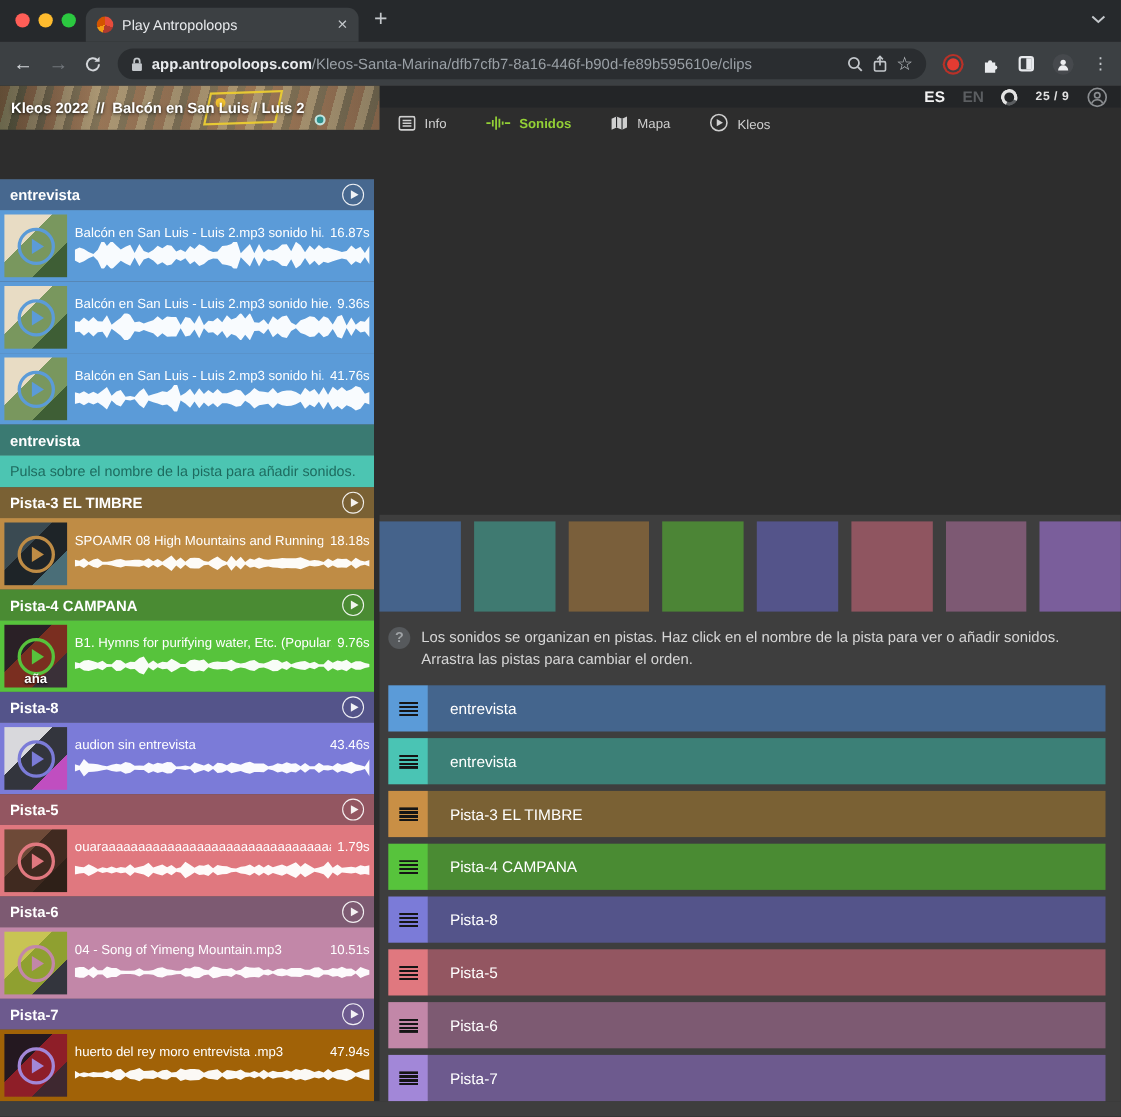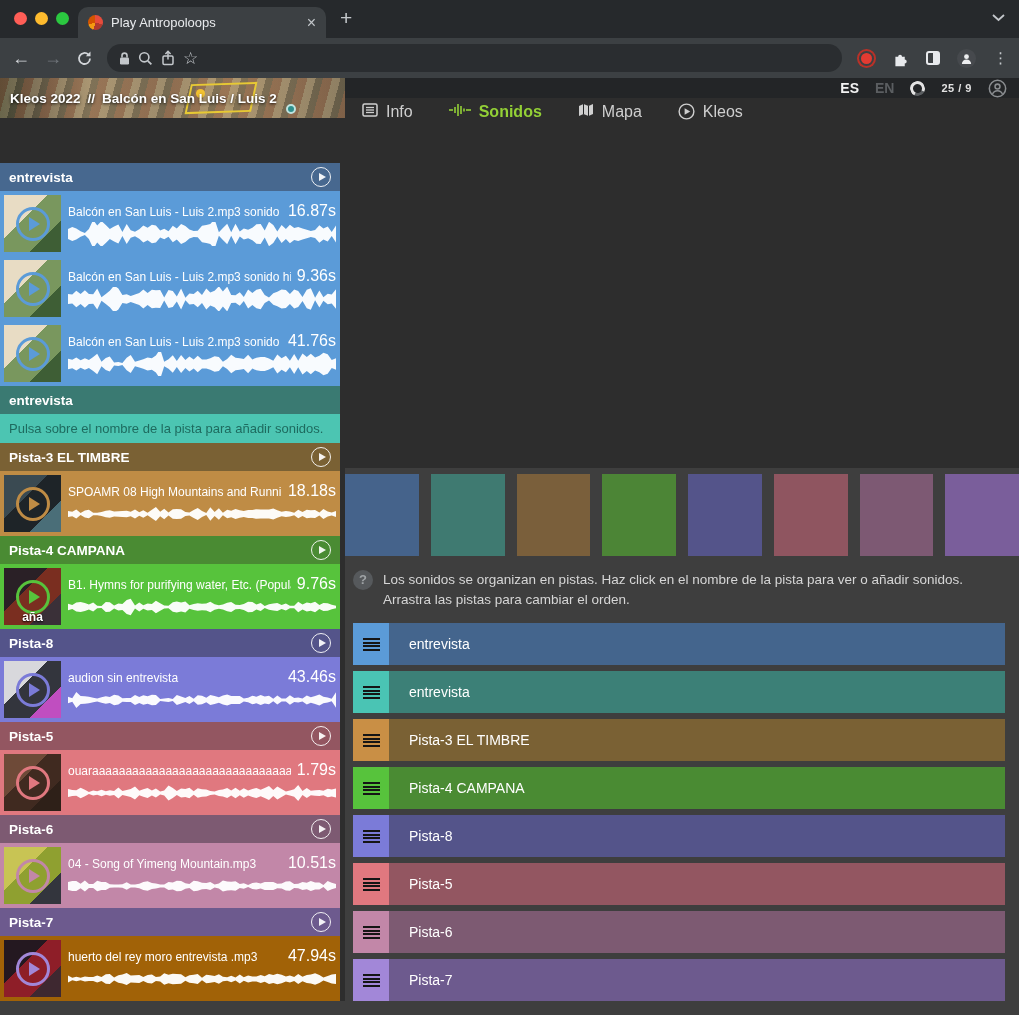--- a/index.html
+++ b/index.html
@@ -44,21 +44,21 @@
      background:repeating-linear-gradient(105deg, rgba(146,92,62,.45) 0 9px, rgba(196,172,130,.35) 9px 17px, rgba(86,78,58,.4) 17px 24px); }
   .map-poly { position:absolute; left:188px; top:5px; width:66px; height:30px;
      border:2px solid #E7C934; transform:skewX(-14deg) rotate(-2deg); }
   .map-pin { position:absolute; left:196px; top:11px; width:9px; height:9px; border-radius:50%;
      background:#F2C230; box-shadow:0 6px 0 -3px #F2C230; }
   .map-dot { position:absolute; left:286px; top:26px; width:10px; height:10px; border-radius:50%;
      background:#2F8F8C; border:2px solid #bfe3df; }
   .breadcrumb { position:absolute; left:10px; top:0; height:40px; display:flex; align-items:center; gap:7px;
      z-index:6; font-size:13.5px; font-weight:700; text-shadow:0 1px 3px rgba(0,0,0,.85); white-space:nowrap; }
   .nav { display:flex; align-items:center; gap:36px; margin-left:362px; z-index:2; }
-  .navitem { display:flex; align-items:flex-start; gap:8px; font-size:16px; color:#CFCFCF;margin-top:47px; }
+  .navitem { display:flex; align-items:flex-end; gap:8px; font-size:12px; color:#CFCFCF;margin-top:47px; }
   .navitem.active { color:var(--accent); font-weight:700; }
   .hdr-right { margin-left:auto; display:flex; align-items:center; gap:16px; padding-right:12px; z-index:2; }
   .lang-es { font-size:14px; font-weight:700; color:#F2F2F2; }
   .lang-en { font-size:14px; font-weight:700; color:#5B5E61; }
   .spinner { width:15px; height:15px; border-radius:50%; border:3px solid #E3E3E3;
              border-bottom-color:#5A5D60; transform:rotate(-20deg); }
   .counter { font-size:11px; font-weight:700; color:#E2E2E2; letter-spacing:.5px; }
 
   
   .content { display:flex; height:903px; background:#2D2D2D;align-items:flex-end; }
@@ -77,21 +77,21 @@
   .clip { height:65px; display:flex; align-items:center; padding:4px; gap:7px; }
   .thumb { position:relative; width:57px; height:57px; flex:0 0 auto; }
   .thumb .pov { position:absolute; inset:0; display:flex; align-items:center; justify-content:center; }
   .thumb .ring { width:34px; height:34px; border-radius:50%; border:3.5px solid; display:flex; align-items:center; justify-content:center; }
   .thumb .tri { width:0; height:0; border-style:solid; border-width:7px 0 7px 11px; margin-left:3px; }
   .thumb .cap { position:absolute; left:0; right:0; bottom:1px; text-align:center; font-size:12px; font-weight:700;
                 color:#fff; text-shadow:0 1px 2px #000; }
   .clip-body { flex:1; min-width:0; display:flex; flex-direction:column; gap:2px; }
   .clip-row1 { display:flex; align-items:baseline; gap:6px; }
   .clip-title { flex:1; min-width:0; font-size:12px; color:#fff; white-space:nowrap; overflow:hidden; }
-  .clip-dur { font-size:16px; color:#fff; flex:0 0 auto; }
+  .clip-dur { font-size:12px; color:#fff; flex:0 0 auto; }
   .wave { display:block; width:100%; height:24px; }
   .side-fill { flex:1; background:#4D4D4D; }
 
   
   .swatches { display:flex; gap:12px; height:82px; }
   .swatch { flex:1; }
   .hint { display:flex; align-items:flex-start; gap:10px; margin:14px 14px 0 8px; }
   .helpico { width:20px; height:20px; border-radius:50%; background:#56595C; color:#9FA3A6;
              font-size:13px; font-weight:700; display:flex; align-items:center; justify-content:center; flex:0 0 auto; }
   .hint p { font-size:13.5px; color:#D6D6D6; line-height:1.5; }
@@ -134,20 +134,21 @@
         <polygon points="14.5,1.5 14.5,6.2 9.8,6.2" fill="#D3D6DA"></polygon>
       </svg>
   </span>
   <div class="urlpill">
     <span>
       <svg width="11" height="13" viewBox="0 0 11 13">
           <rect x="1" y="5.5" width="9" height="7" rx="1.2" fill="#C3C7CB"></rect>
           <path d="M3 5.5V3.6a2.5 2.5 0 0 1 5 0v1.9" fill="none" stroke="#C3C7CB" stroke-width="1.6"></path>
         </svg>
     </span>
+    <span class="urltext"><b>app.antropoloops.com</b><span>/Kleos-Santa-Marina/dfb7cfb7-8a16-446f-b90d-fe89b595610e/clips</span></span>
     <span class="pill-ico">
       <svg width="15" height="15" viewBox="0 0 15 15">
           <circle cx="6.3" cy="6.3" r="4.6" fill="none" stroke="#C3C7CB" stroke-width="1.6"></circle>
           <line x1="9.8" y1="9.8" x2="13.4" y2="13.4" stroke="#C3C7CB" stroke-width="1.8"></line>
         </svg>
     </span>
     <span class="pill-ico">
       <svg width="14" height="16" viewBox="0 0 14 16">
           <rect x="2" y="6" width="10" height="8.5" rx="1.2" fill="none" stroke="#C3C7CB" stroke-width="1.5"></rect>
           <line x1="7" y1="1.8" x2="7" y2="9.5" stroke="#C3C7CB" stroke-width="1.5"></line>

